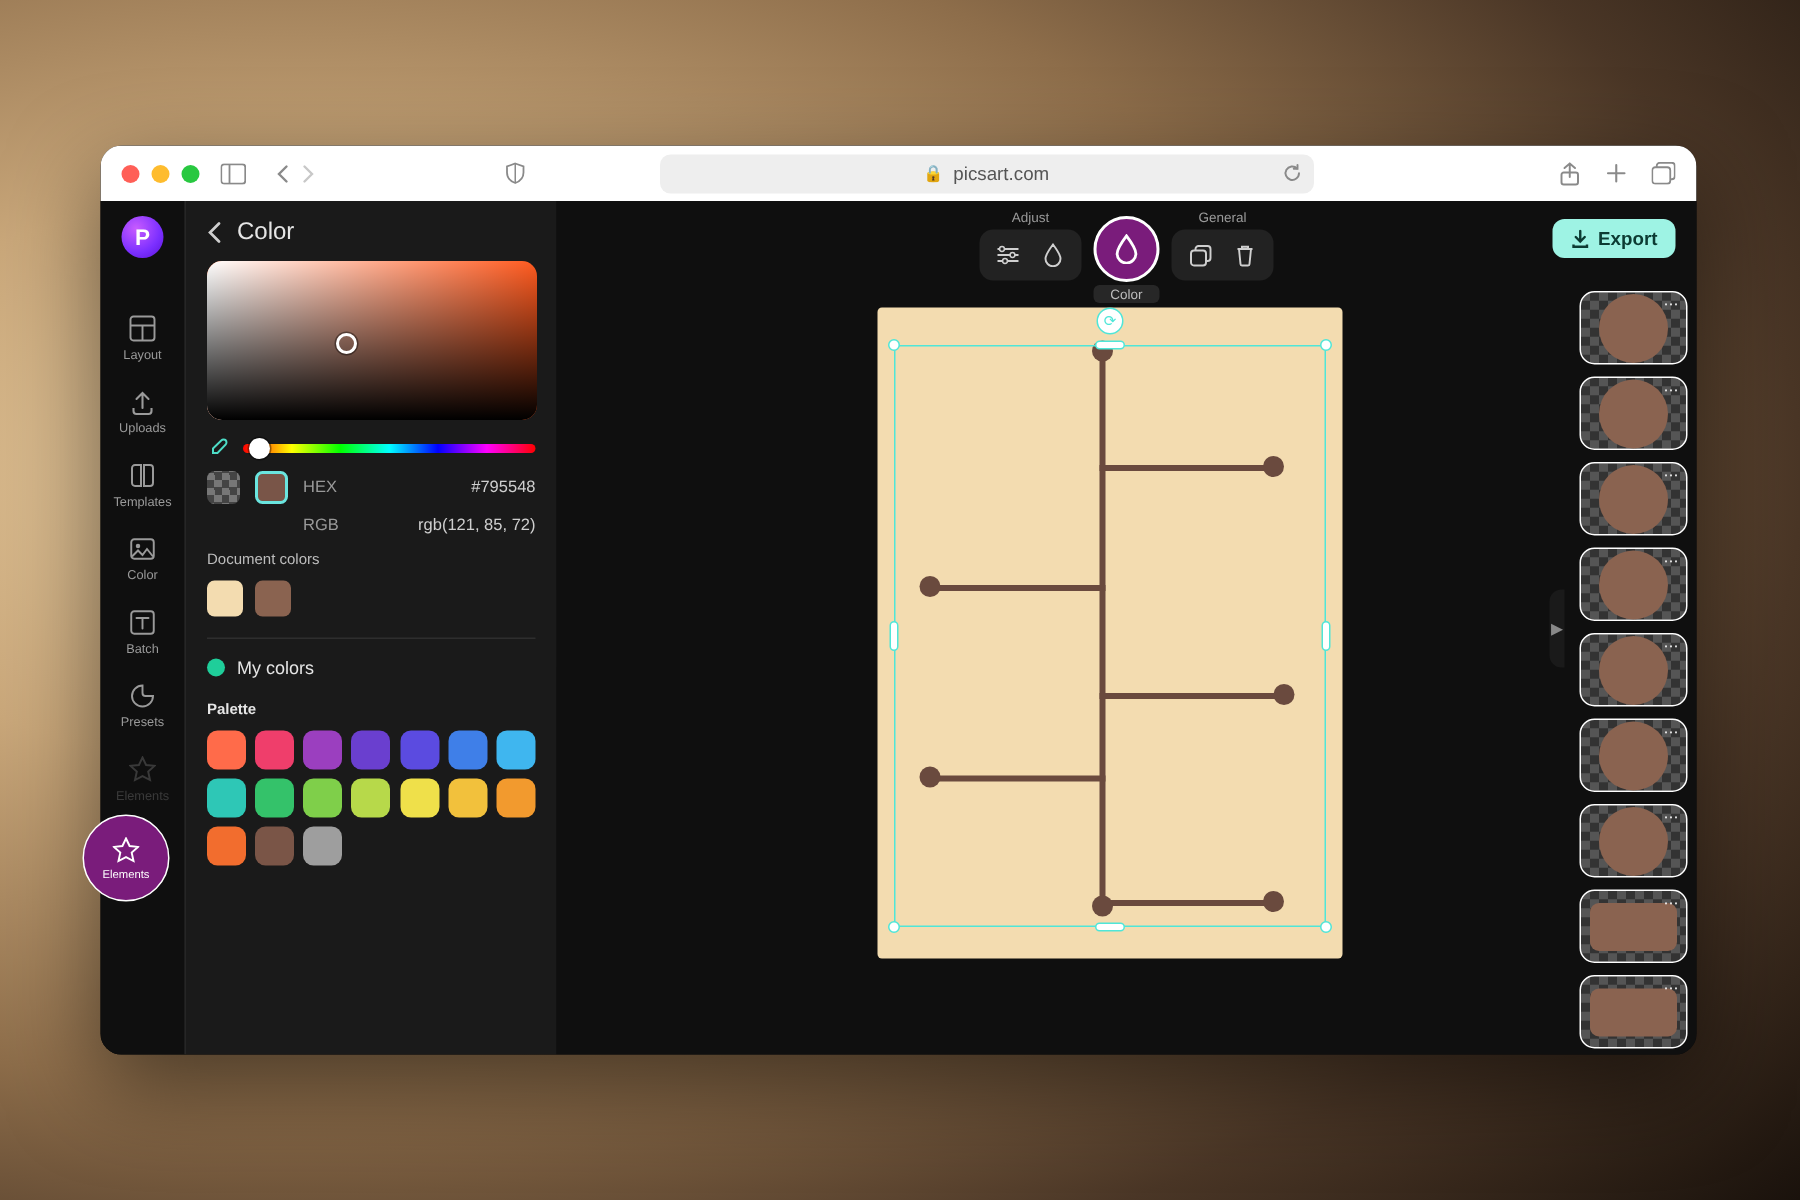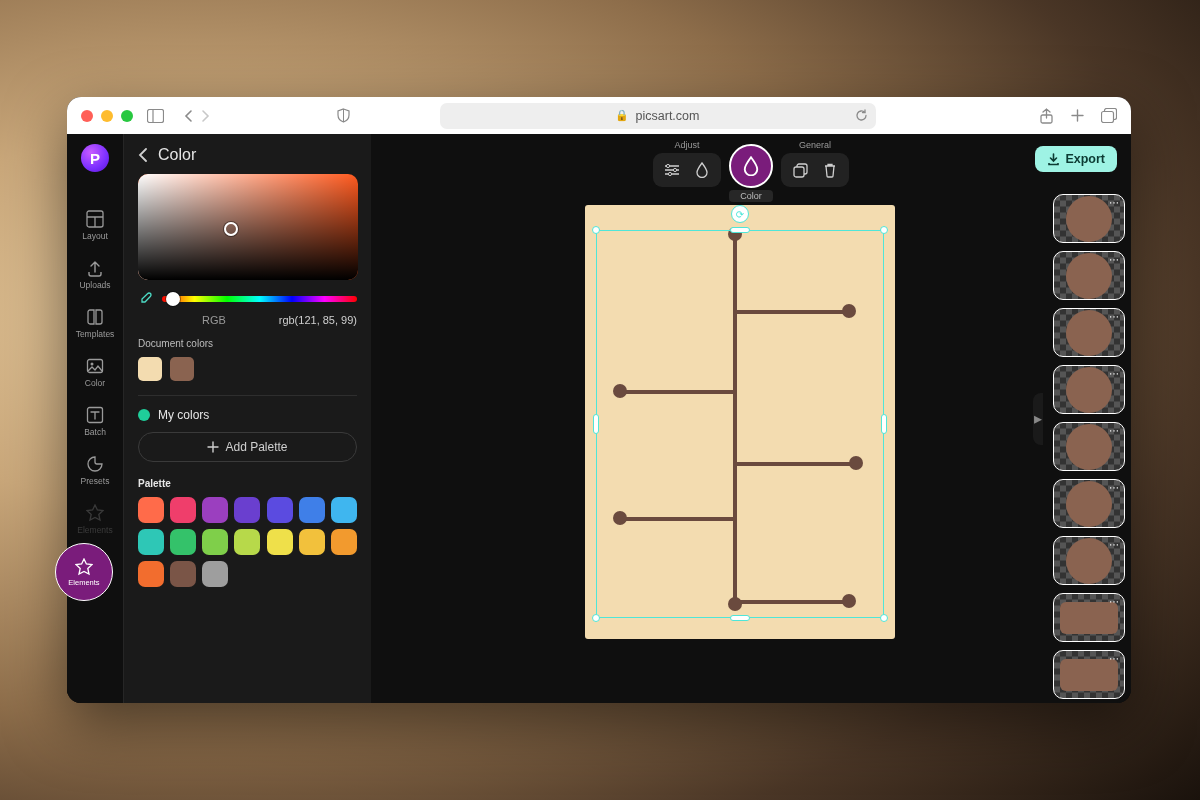--- a/index.html
+++ b/index.html
@@ -229,42 +229,42 @@
       <div class="hue-row">
         <span class="eyedrop">
             <svg width="14" height="14" viewBox="0 0 14 14">
               <path d="M11 1a2 2 0 0 1 2 2c0 .6-.3 1.1-.7 1.5L7 10H4v-3l5.5-5.3c.4-.4.9-.7 1.5-.7z" fill="none" stroke="#4ddcc6" stroke-width="1.3"></path>
             </svg>
           </span>
         <div class="hue">
             <div class="hue-thumb"></div>
           </div>
       </div>
+      <div class="val-row">
+        <div class="chk"></div>
+        <div class="sw-curr"></div>
+        <span class="val-lbl">HEX</span>
+        <span class="val-txt">#795548</span>
+      </div>
       <div class="val-row" style="margin-top:2px">
         <div style="width:22px"></div>
           <div style="width:22px"></div>
         <span class="val-lbl">RGB</span>
-        <span class="val-txt">rgb(121, 85, 99)</span>
+        <span class="val-txt">rgb(121, 85, 72)</span>
       </div>
       <div class="sect-lbl">Document colors</div>
       <div class="doc-colors">
         <div class="doc-sw" style="background:#f3dcb0"></div>
         <div class="doc-sw" style="background:#8a6350"></div>
       </div>
       <div class="divider"></div>
       <div class="myc-row">
         <div class="myc-dot"></div>
         <span>My colors</span>
       </div>
-      <button class="add-pal">
-        <svg width="12" height="12" viewBox="0 0 12 12">
-            <path d="M6 1v10M1 6h10" stroke="#cfcfcf" stroke-width="1.4" stroke-linecap="round"></path>
-          </svg>
-        <span>Add Palette</span>
-      </button>
       <div class="sect-lbl" style="margin-top:16px;font-weight:600;color:#e5e5e5">Palette</div>
       <div class="preset-grid">
         <div class="preset" style="background:#ff6b4a"></div>
         <div class="preset" style="background:#ef3e6b"></div>
         <div class="preset" style="background:#9b3fbf"></div>
         <div class="preset" style="background:#6a3fcf"></div>
         <div class="preset" style="background:#5b4be0"></div>
         <div class="preset" style="background:#3f7fe8"></div>
         <div class="preset" style="background:#3fb6ef"></div>
         <div class="preset" style="background:#2ec7b6"></div>

